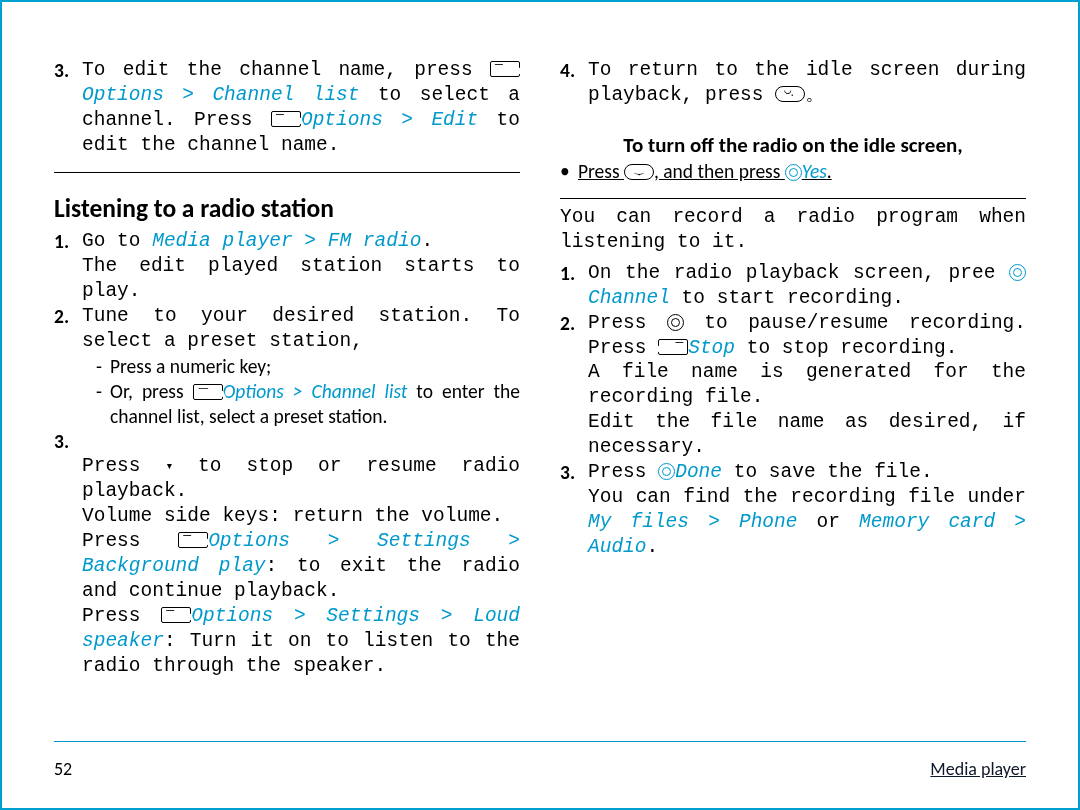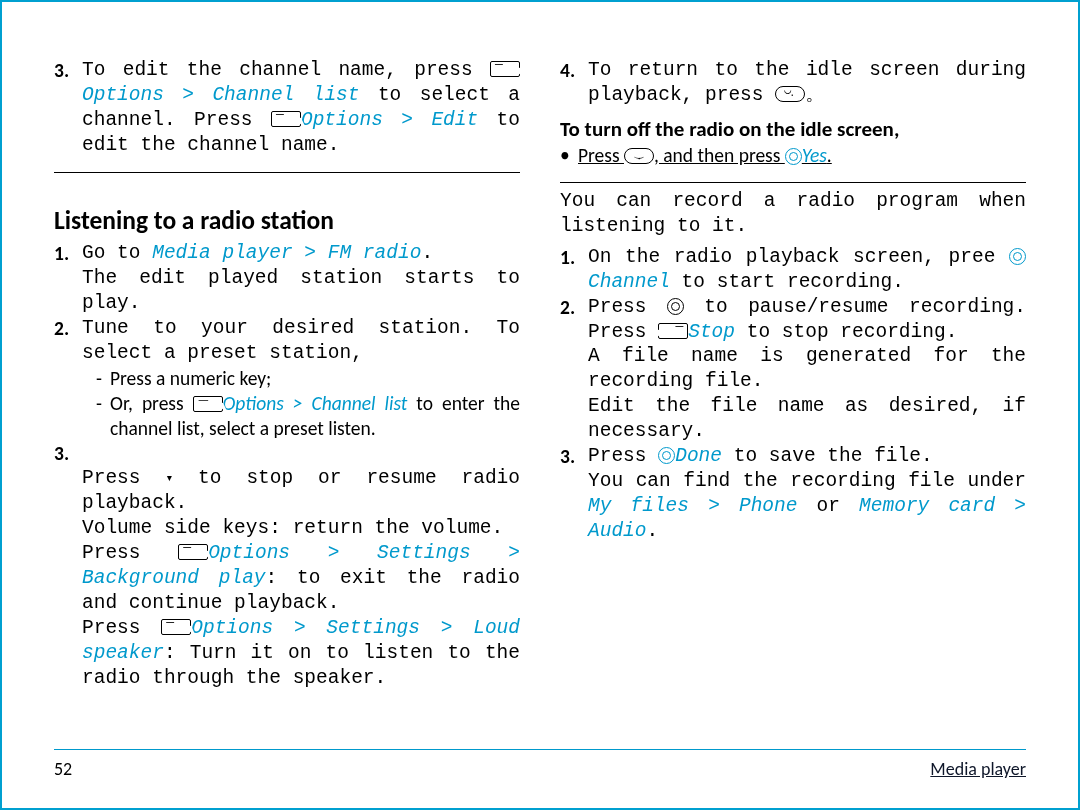--- a/index.html
+++ b/index.html
@@ -20,28 +20,29 @@
   .col {
     width: 468px;
     font-size: 19.5px;
     line-height: 1.28;
   }
   .blue { color: #0099cc; }
   .italic { font-style: italic; }
   h2 {
     font-size: 25.5px;
     font-weight: bold;
-    margin-top: 32px;
+    margin-top: 20px;
     margin-bottom: 4px;
   }
   h3 {
     font-size: 21px;
     font-weight: bold;
-    margin-top: 8px;
+    margin-top: 24px;
     margin-bottom: 0px;
+    text-align: center;
   }
   .hr {
     border-top: 1.5px solid #000;
     margin-top: 14px;
     margin-bottom: 6px;
   }
   .numlist li {
     list-style: none;
     display: flex;
     margin-bottom: 0px;
@@ -139,21 +140,21 @@
   .icon-down {
     display:inline-block;
     font-size:13px;
     vertical-align:1px;
   }
   .footer {
     position:absolute;
     bottom:28px;
     left:52px; right:52px;
     border-top:1.5px solid #0099cc;
-    padding-top:8px;
+    padding-top:16px;
     display:flex;
     justify-content:space-between;
     font-size:18px;
   }
   .footer .pg { color:#000; }
   .footer .sect { color:#0f172a;text-decoration:underline; }
   .jtxt { text-align: justify; font-family: Liberation Mono, monospace; }
 </style>
 </head>
 <body>
@@ -186,21 +187,21 @@
         <span class="body">
           <div class="jtxt">Tune to your desired station. To select a preset station,</div>
           <div class="sublist">
             <div class="row">
                 <span class="dash">-</span>
                 <span class="txt">Press a numeric key;</span>
               </div>
             <div class="row">
                 <span class="dash">-</span>
                 <span class="txt">
-              <span>Or, press </span><span class="icon-key"></span><span class="blue italic">Options &gt; Channel list</span><span> to enter the channel list, select a preset listen.</span>
+              <span>Or, press </span><span class="icon-key"></span><span class="blue italic">Options &gt; Channel list</span><span> to enter the channel list, select a preset station.</span>
             </span>
               </div>
           </div>
         </span>
       </li>
       <li>
         <span class="num">3.</span>
         <span class="body jtxt">
           <br>
           <span>Press </span><span class="icon-down">▾</span><span> to stop or resume radio playback.</span><br>

